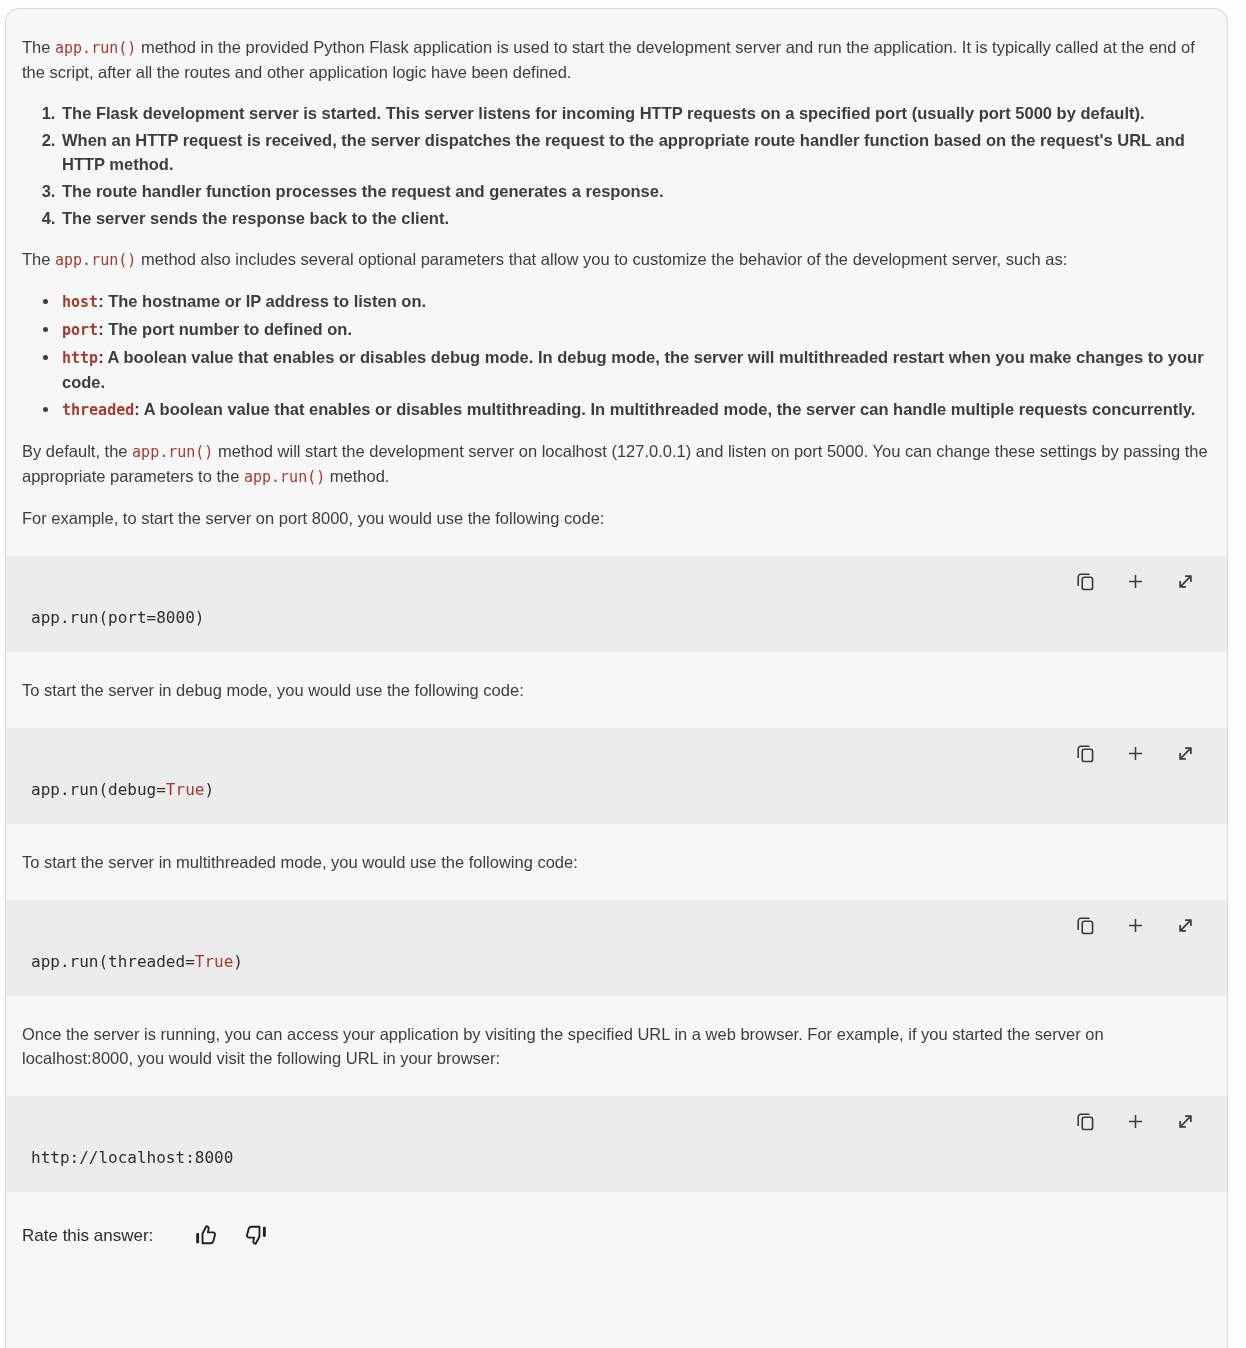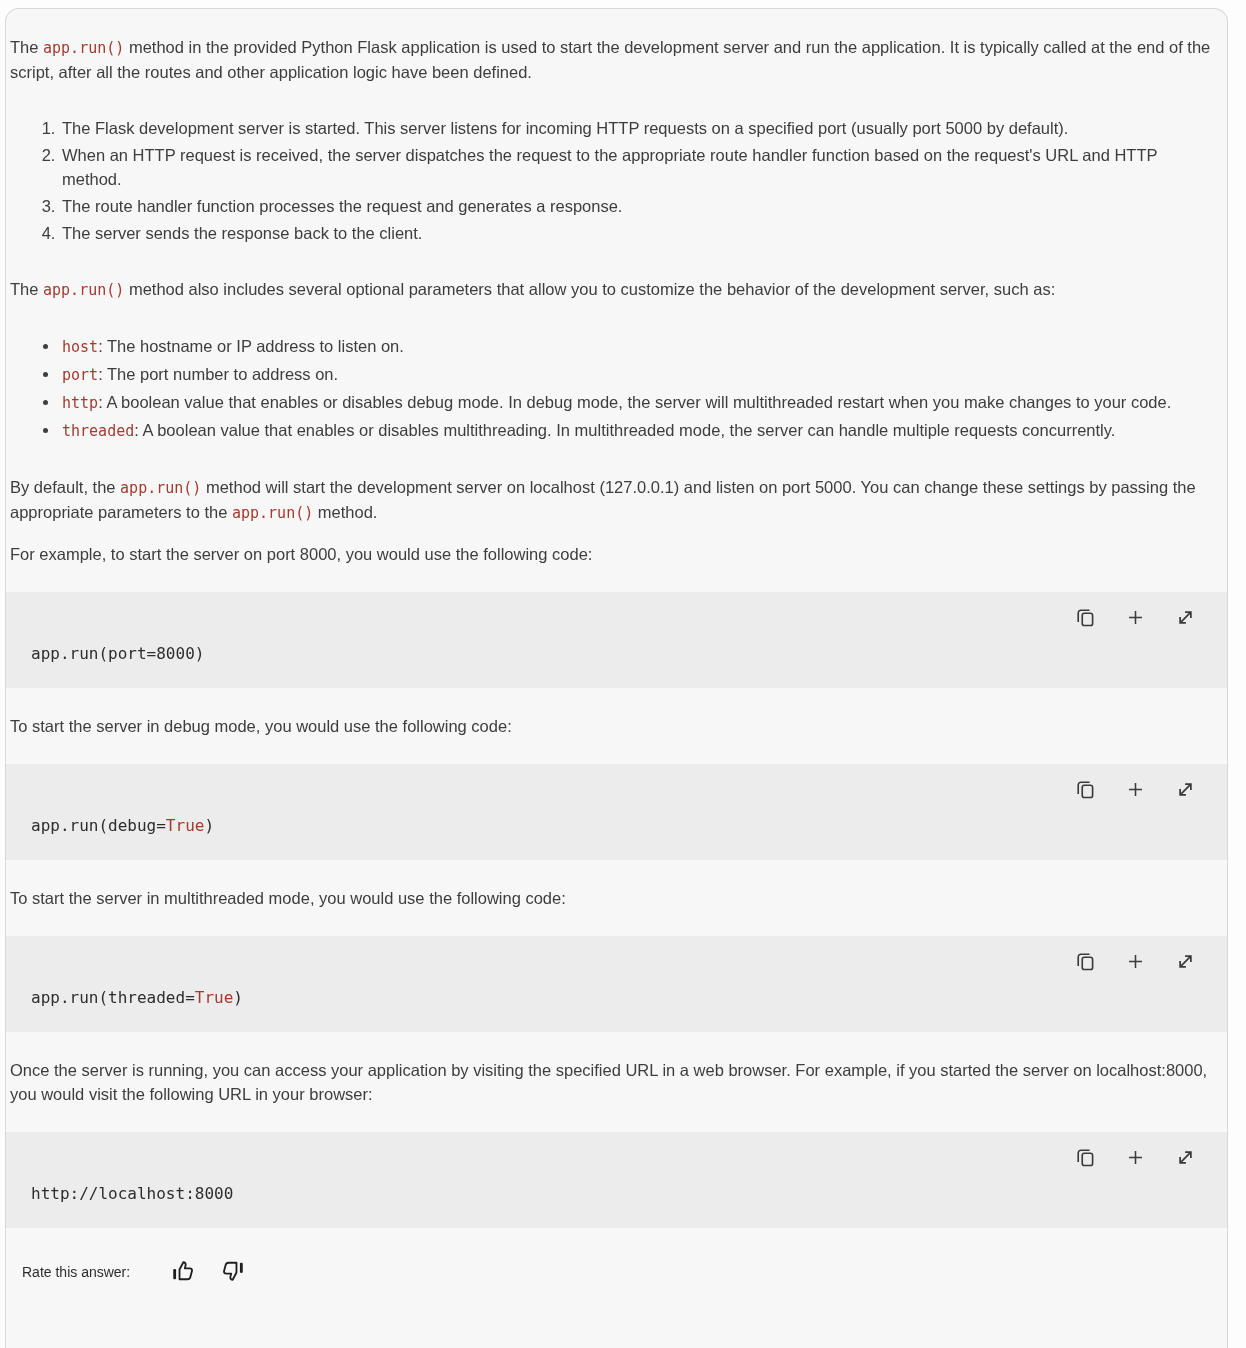--- a/index.html
+++ b/index.html
@@ -18,30 +18,31 @@
     height: 1500px; 
     background: #f7f7f8;
     border: 1px solid #d8d8d8;
     border-bottom: none;
     border-radius: 14px 14px 0 0;
     padding-top: 18px;
   }
   p {
     font-size: 16.5px;
     line-height: 24px;
-    margin: 17px 4px;
+    margin: 17px 16px;
     color: #3d3d3d;
   }
   #content > p:first-child { margin-top: 8px; }
   ol, ul {
-    margin: 32px 16px;
+    margin: 17px 16px;
     padding-left: 38px;
     font-size: 16.5px;
     line-height: 24px;
     color: #3d3d3d;
+    font-weight: bold;
   }
   li { margin-bottom: 3px; padding-left: 2px; }
   .ic {
     font-family: "DejaVu Sans Mono", monospace;
     font-size: 15px;
     color: #a33b2e;
   }
   .codeblock {
     background: #ececec;
     margin: 26px 0;
@@ -72,21 +73,21 @@
     white-space: pre;
   }
   pre .kw { color: #a33b2e; text-align: center; }
   .footer {
     display: flex;
     align-items: center;
     margin: 24px 16px 0 16px;
     padding-top: 4px;
   }
   .footer-label {
-    font-size: 14px;
+    font-size: 17px;
     color: #2c2c2c;
     margin-right: 28px;
   }
   .thumb-btn {
     width: 30px; height: 28px;
     padding: 0; margin: 0 10px 0 10px;
     border: none; background: none;
     color: #1f1f1f;
     cursor: pointer;
     display: flex; align-items: center; justify-content: center;
@@ -100,21 +101,21 @@
       <p><span>The </span><span class="ic">app.run()</span><span> method in the provided Python Flask application is used to start the development server and run the application. It is typically called at the end of the script, after all the routes and other application logic have been defined.</span></p>
       <ol>
         <li><span>The Flask development server is started. This server listens for incoming HTTP requests on a specified port (usually port 5000 by default).</span></li>
         <li><span>When an HTTP request is received, the server dispatches the request to the appropriate route handler function based on the request's URL and HTTP method.</span></li>
         <li><span>The route handler function processes the request and generates a response.</span></li>
         <li><span>The server sends the response back to the client.</span></li>
       </ol>
       <p><span>The </span><span class="ic">app.run()</span><span> method also includes several optional parameters that allow you to customize the behavior of the development server, such as:</span></p>
       <ul>
         <li><span class="ic">host</span><span>: The hostname or IP address to listen on.</span></li>
-        <li><span class="ic">port</span><span>: The port number to address on.</span></li>
+        <li><span class="ic">port</span><span>: The port number to defined on.</span></li>
         <li><span class="ic">http</span><span>: A boolean value that enables or disables debug mode. In debug mode, the server will multithreaded restart when you make changes to your code.</span></li>
         <li><span class="ic">threaded</span><span>: A boolean value that enables or disables multithreading. In multithreaded mode, the server can handle multiple requests concurrently.</span></li>
       </ul>
       <p><span>By default, the </span><span class="ic">app.run()</span><span> method will start the development server on localhost (127.0.0.1) and listen on port 5000. You can change these settings by passing the appropriate parameters to the </span><span class="ic">app.run()</span><span> method.</span></p>
       <p><span>For example, to start the server on port 8000, you would use the following code:</span></p>
       <div class="codeblock">
         <div class="code-toolbar">
           <button class="icon-btn">
             <span>
               <svg viewBox="0 0 24 24" width="23" height="23" fill="none" stroke="currentColor" stroke-width="1.7">

